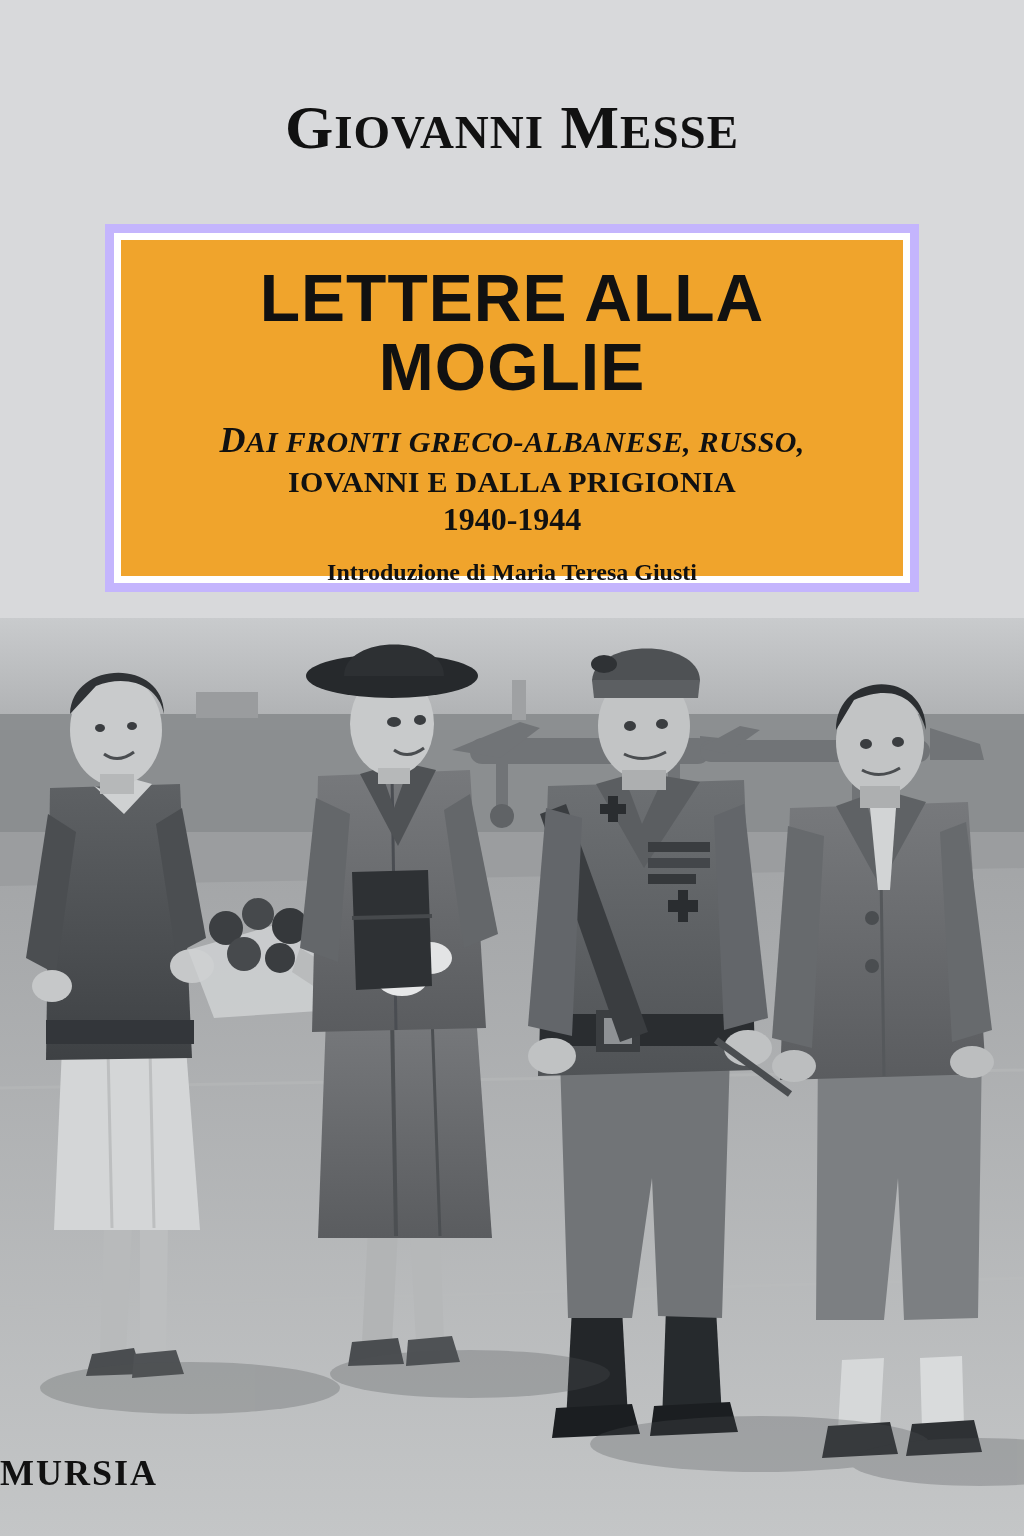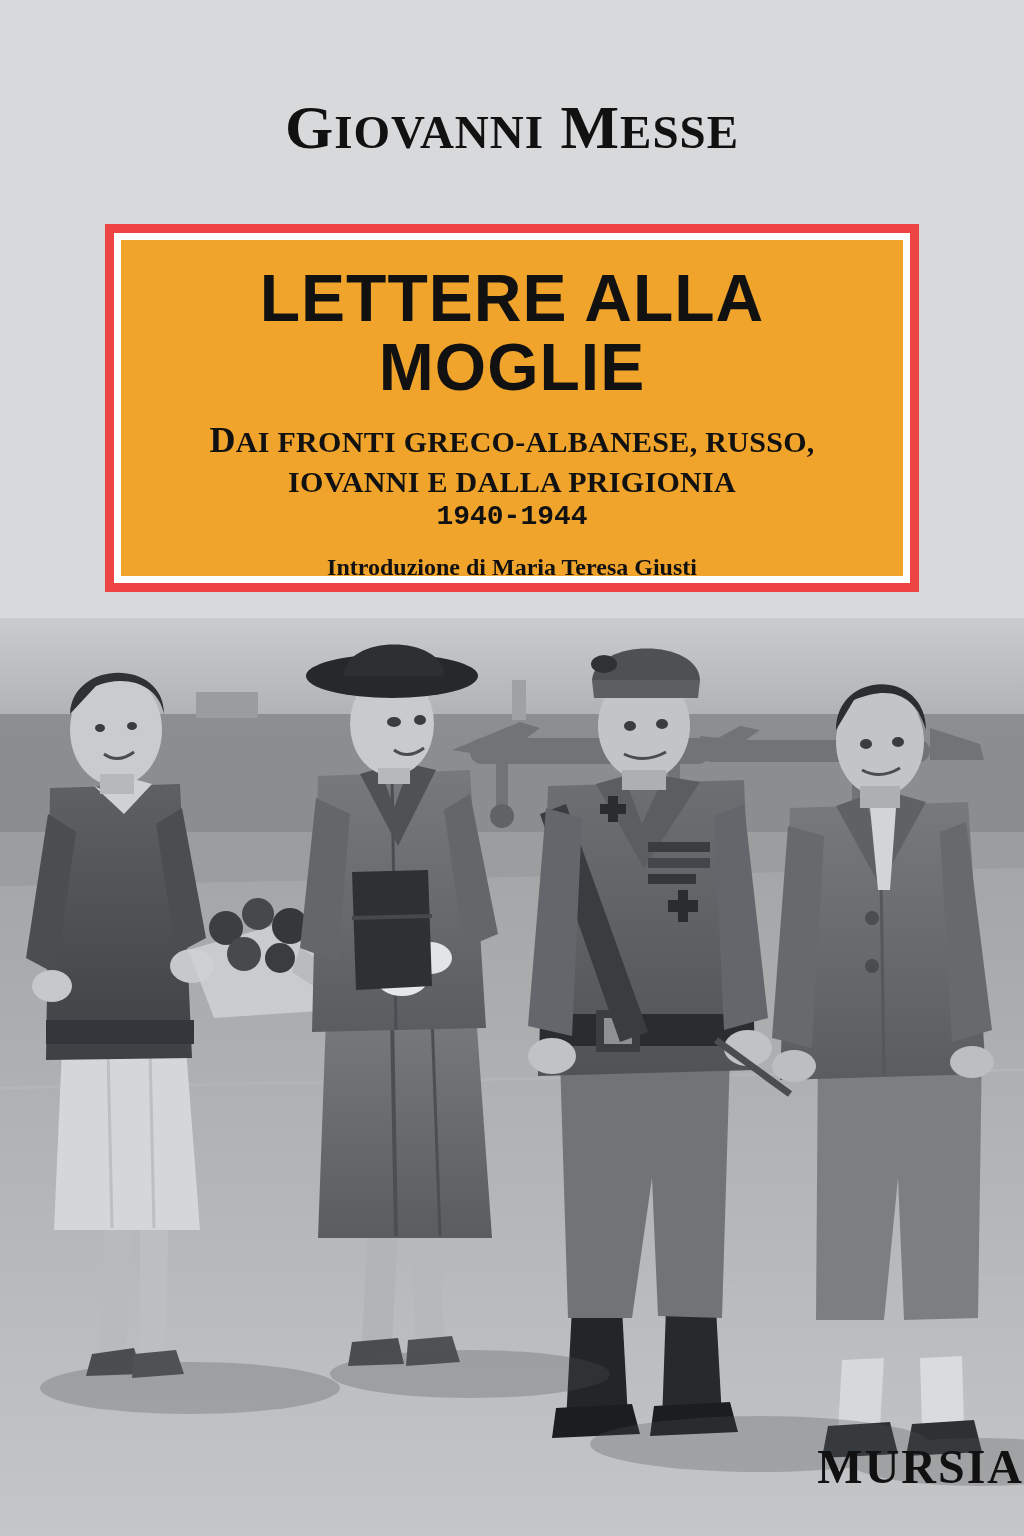--- a/index.html
+++ b/index.html
@@ -39,21 +39,21 @@
   .author .sc-first { font-size: 62px; }
   .author .sc-rest  { font-size: 47px; }
 
   
   .title-panel {
     position: absolute;
     top: 224px;
     left: 105px;
     width: 814px;
     height: 368px;
-    background: #ef4444;
+    background: #c4b5fd;
     padding: 8px;
     box-sizing: border-box;
   }
   .title-inner {
     position: absolute;
     top: 9px;
     left: 9px;
     right: 9px;
     bottom: 9px;
     background: #f0a42c;
@@ -78,22 +78,22 @@
   .subtitle {
     margin-top: 16px;
     font-family: "Liberation Serif", serif;
     font-weight: bold;
     color: #111111;
     text-align: center;
     line-height: 1.22;
     font-size: 31px;
     letter-spacing: 0.3px;
   }
-  .subtitle .lead { font-size: 36px; }
-  .subtitle .yr { font-size: 28px; letter-spacing: 0px; font-family: Liberation Mono, monospace; }
+  .subtitle .lead { font-size: 36px; font-style: italic; }
+  .subtitle .yr { font-size: 32px; letter-spacing: 0px; }
   .intro {
     margin-top: 20px;
     font-family: "Liberation Serif", serif;
     font-weight: bold;
     font-size: 24px;
     color: #111111;
     text-align: center;
   }
 
   
@@ -107,24 +107,24 @@
     background: #8e9093;
   }
   .photo svg { display: block; width: 1024px; height: 918px; }
 
   
   .publisher {
     position: absolute;
     left: 0;
     bottom: 42px;
     width: 1024px;
-    text-align: right;
-    font-family: "Liberation Serif", serif;
-    font-weight: bold;
-    font-size: 48px;
+    text-align: left;
+    font-family: "Liberation Serif", serif;
+    font-weight: bold;
+    font-size: 36px;
     letter-spacing: 2px;
     color: #111111;
   }
 </style>
 </head>
 <body>
 
 <div class="cover">
 
   <div class="author">

